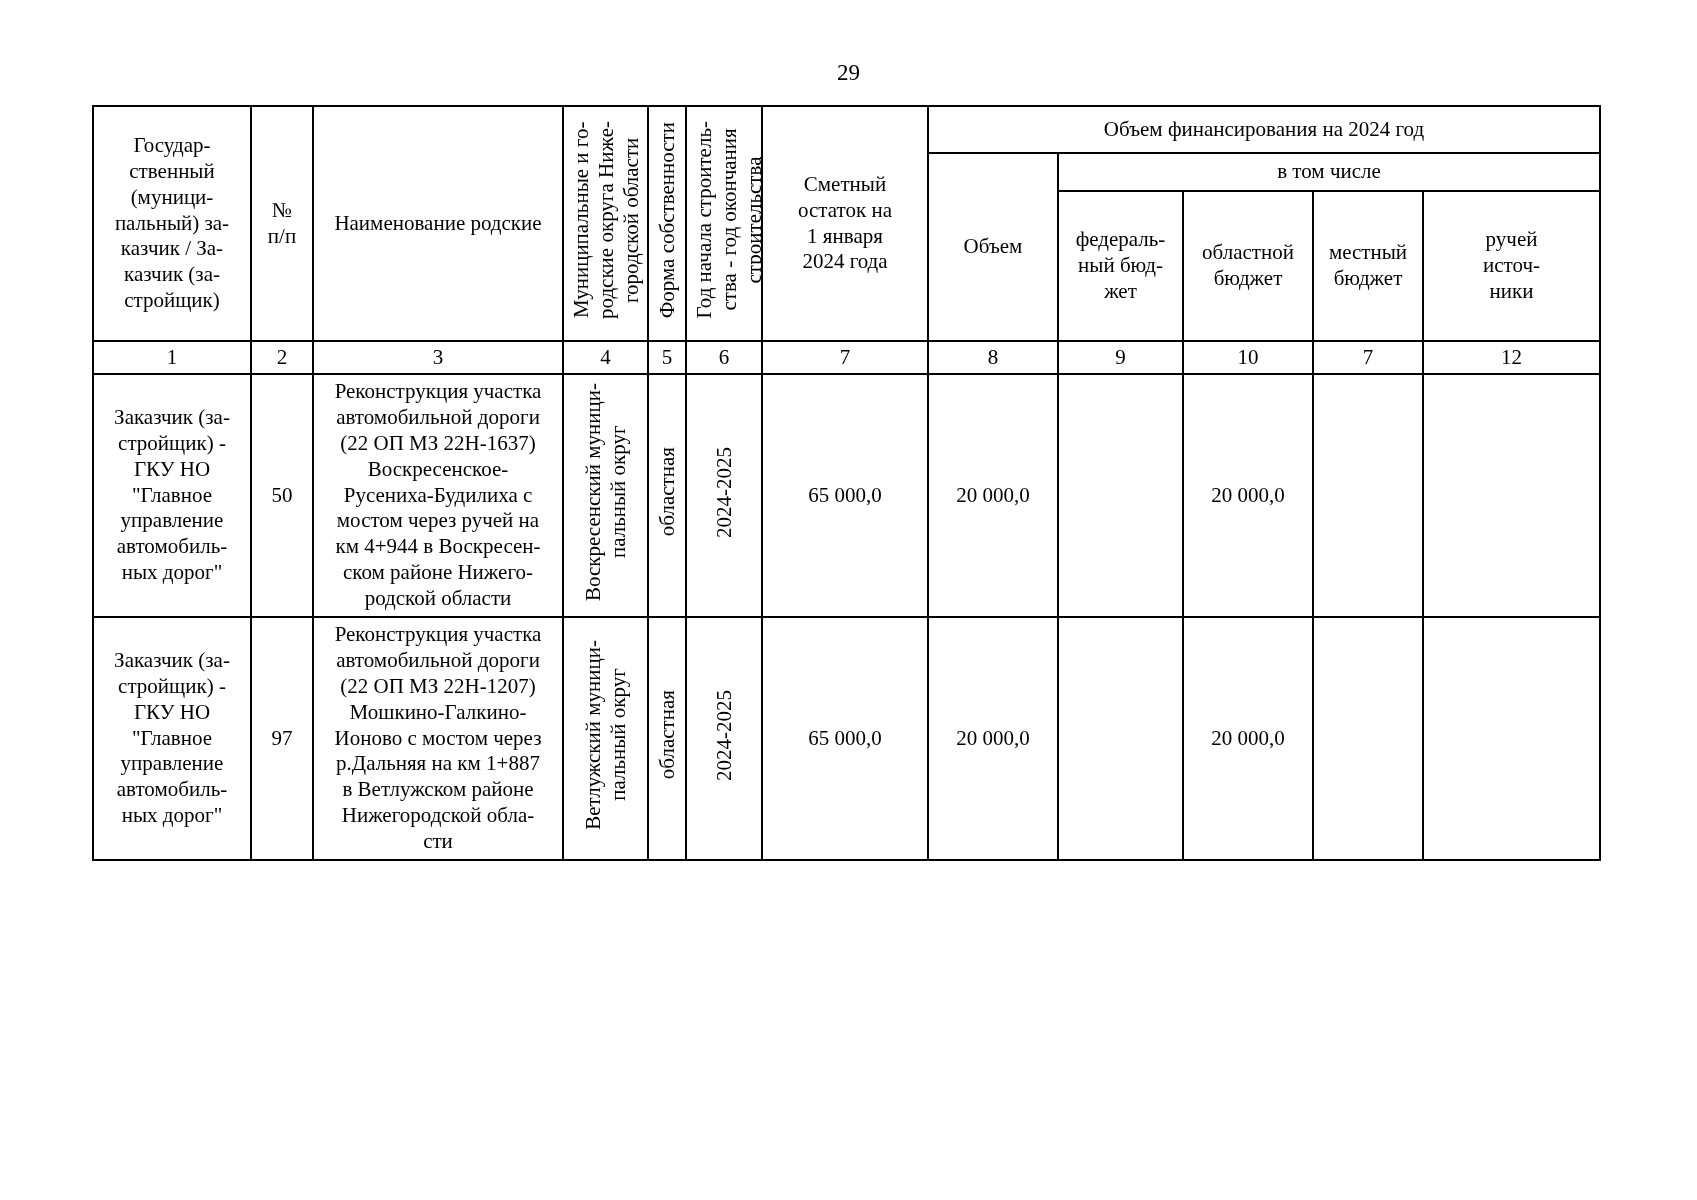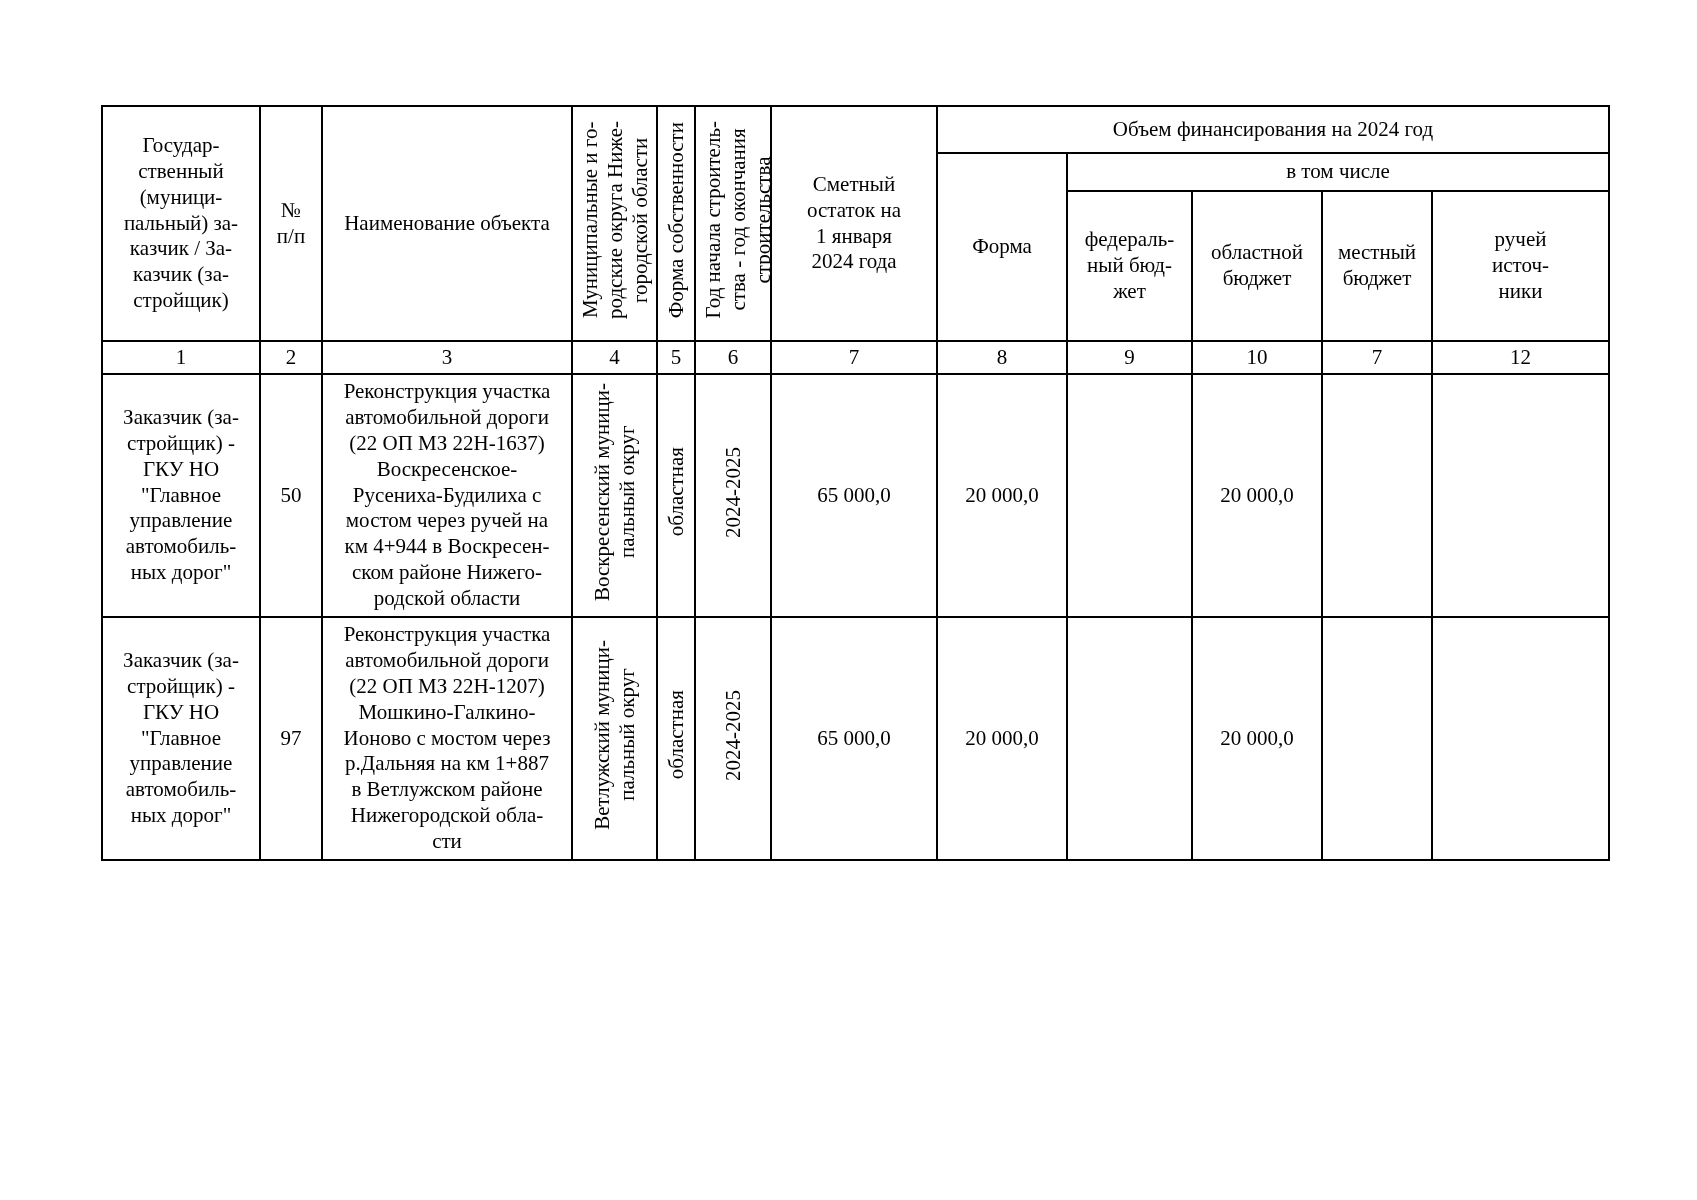--- a/index.html
+++ b/index.html
@@ -19,21 +19,21 @@
   .page-number {
     position: absolute;
     top: 60px;
     left: 95px;
     width: 1507px;
     text-align: center;
     font-size: 23px;
   }
   table.fin-table {
     position: absolute;
-    left: 101px;
+    left: 92px;
     top: 105px;
     width: 1507px;
     border-collapse: collapse;
     table-layout: fixed;
   }
   .fin-table th, .fin-table td {
     border: 2px solid #000;
     font-weight: normal;
     font-size: 21px;
     line-height: 1.23;
@@ -65,20 +65,21 @@
     writing-mode: vertical-rl;
     transform: rotate(180deg);
     white-space: pre-line;
     line-height: 1.18;
   }
 </style>
 </head>
 <body>
 
 <div class="page">
+  <div class="page-number">29</div>
 
   <table class="fin-table">
     <colgroup>
       <col style="width:158px">
         <col style="width:62px">
         <col style="width:250px">
       <col style="width:85px">
         <col style="width:38px">
         <col style="width:76px">
       <col style="width:166px">
@@ -92,36 +93,36 @@
       <tr class="h1">
         <th rowspan="3">Государ-
 ственный
 (муници-
 пальный) за-
 казчик / За-
 казчик (за-
 стройщик)</th>
         <th rowspan="3">№
 п/п</th>
-        <th rowspan="3">Наименование объекта</th>
+        <th rowspan="3">Наименование родские</th>
         <th rowspan="3"><span class="vtext">Муниципальные и го-
 родские округа Ниже-
 городской области</span></th>
         <th rowspan="3"><span class="vtext">Форма собственности</span></th>
         <th rowspan="3"><span class="vtext">Год начала строитель-
 ства - год окончания
 строительства</span></th>
         <th rowspan="3">Сметный
 остаток на
 1 января
 2024 года</th>
         <th colspan="5">Объем финансирования на 2024 год</th>
       </tr>
       <tr class="h2">
-        <th rowspan="2">Форма</th>
+        <th rowspan="2">Объем</th>
         <th colspan="4">в том числе</th>
       </tr>
       <tr class="h3">
         <th>федераль-
 ный бюд-
 жет</th>
         <th>областной
 бюджет</th>
         <th>местный
 бюджет</th>

